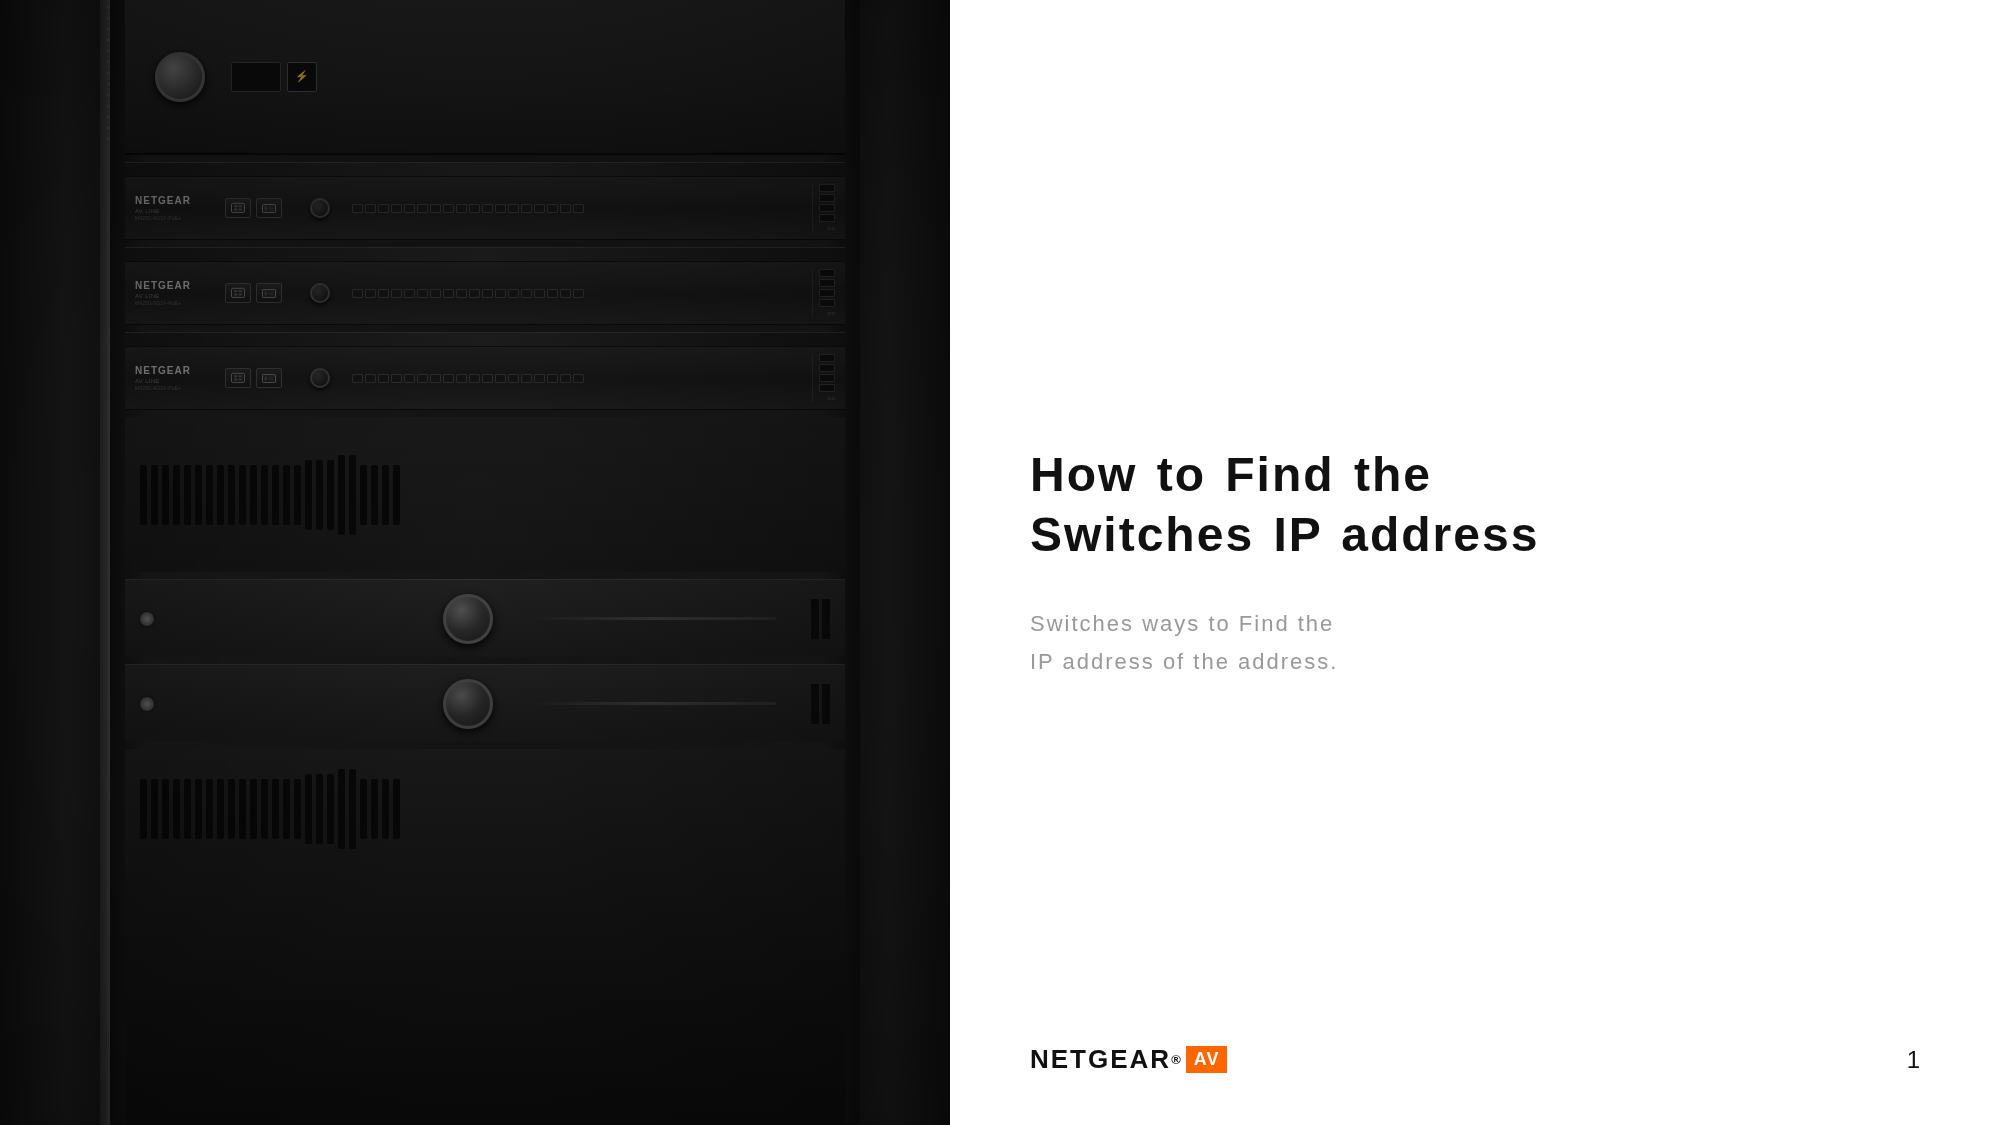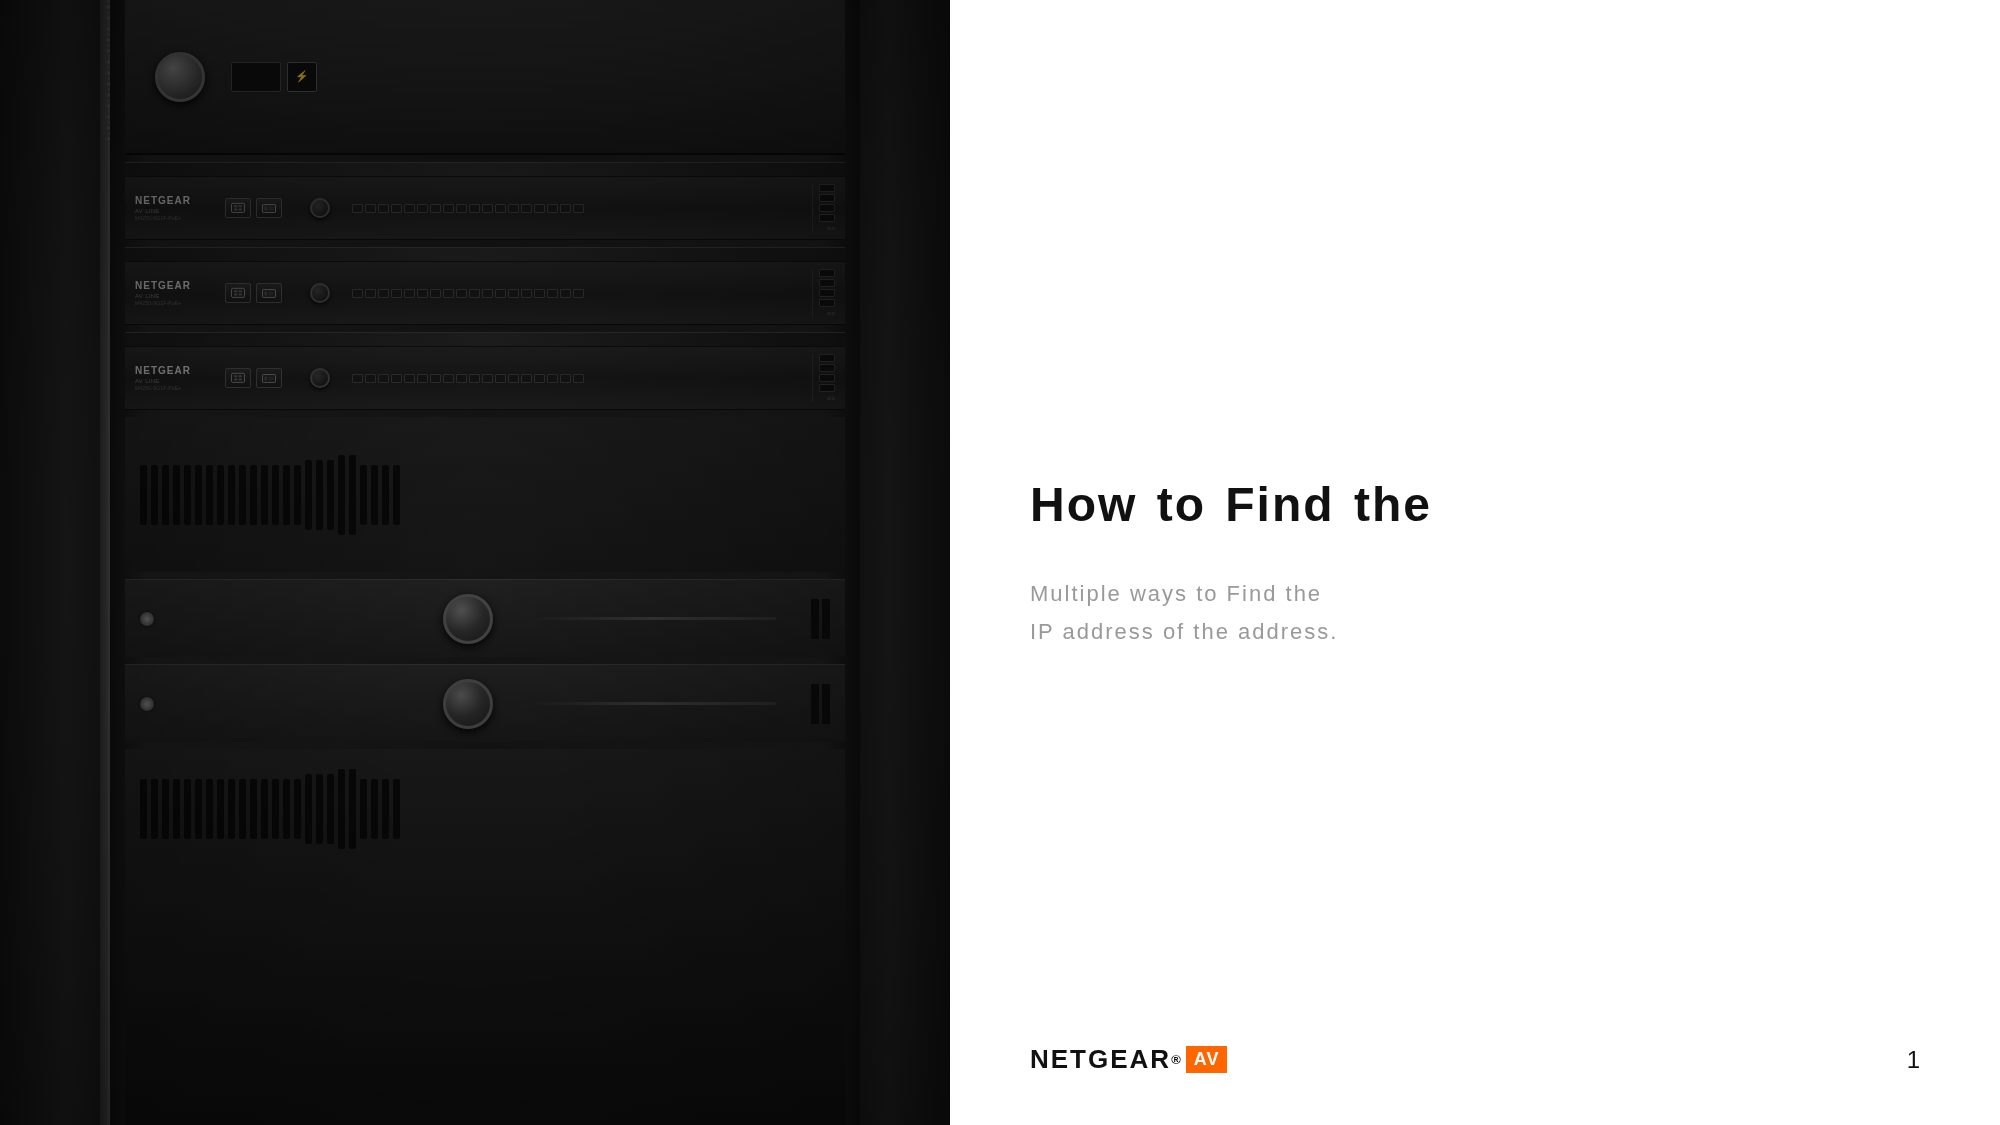--- a/index.html
+++ b/index.html
@@ -713,23 +713,24 @@
       <div class="rack-overlay"></div>
 
     </div>
   </div>
 
   <div class="right-panel">
 
     <div class="content-area">
       <h1 class="main-title">
         <span>How to Find the</span><br>
+        <span>Switches IP address</span>
       </h1>
       <p class="subtitle">
-        <span>Multiple ways to Find the</span><br>
+        <span>Switches ways to Find the</span><br>
         <span>IP address of the address.</span>
       </p>
     </div>
 
     <div class="footer-area">
       <div class="netgear-logo">
         <span class="logo-netgear">NETGEAR</span>
           <span class="logo-registered">®</span>
         <span class="logo-av">AV</span>
       </div>

